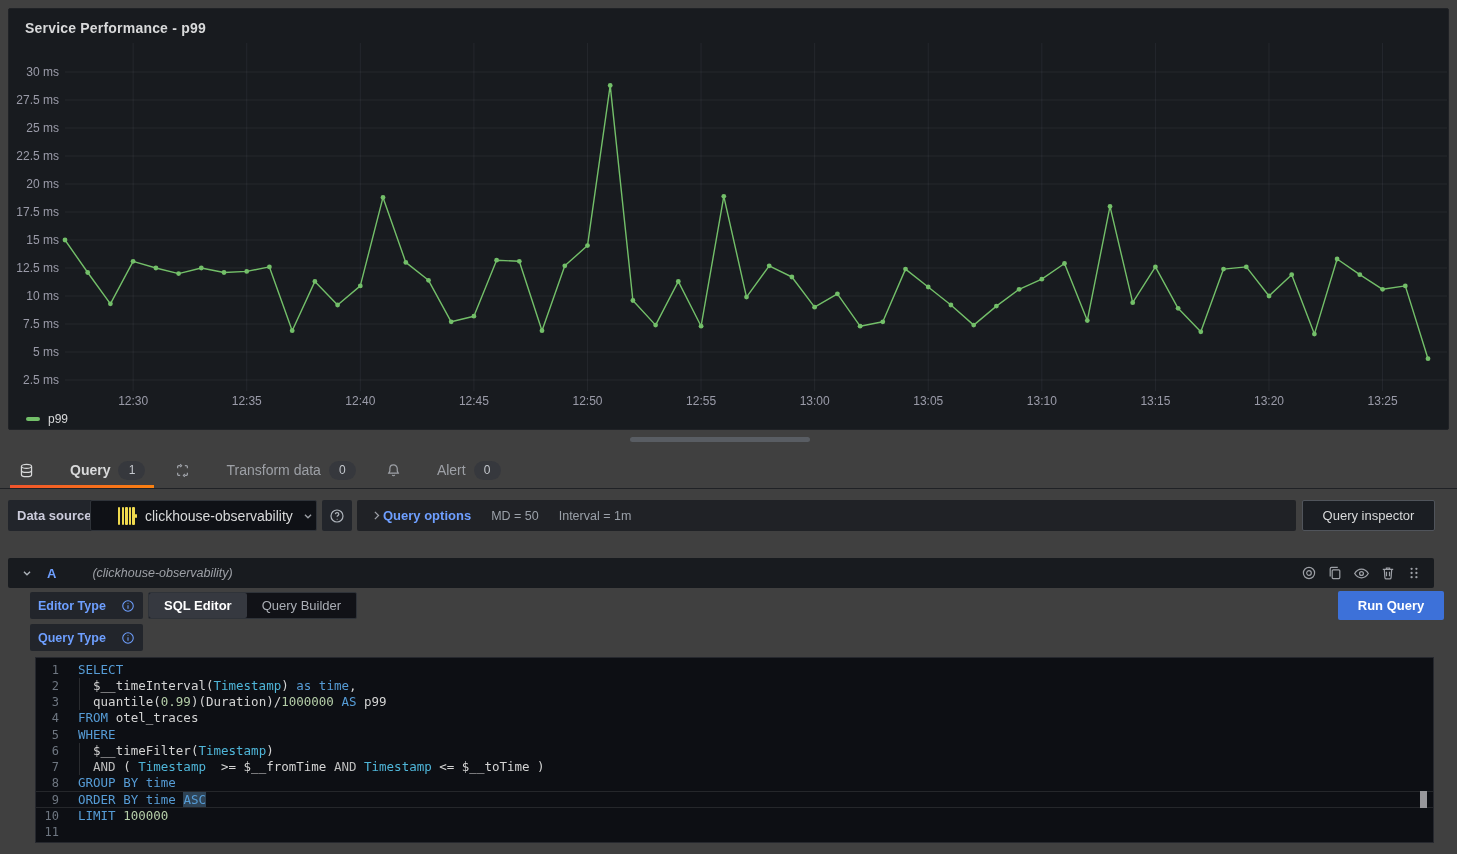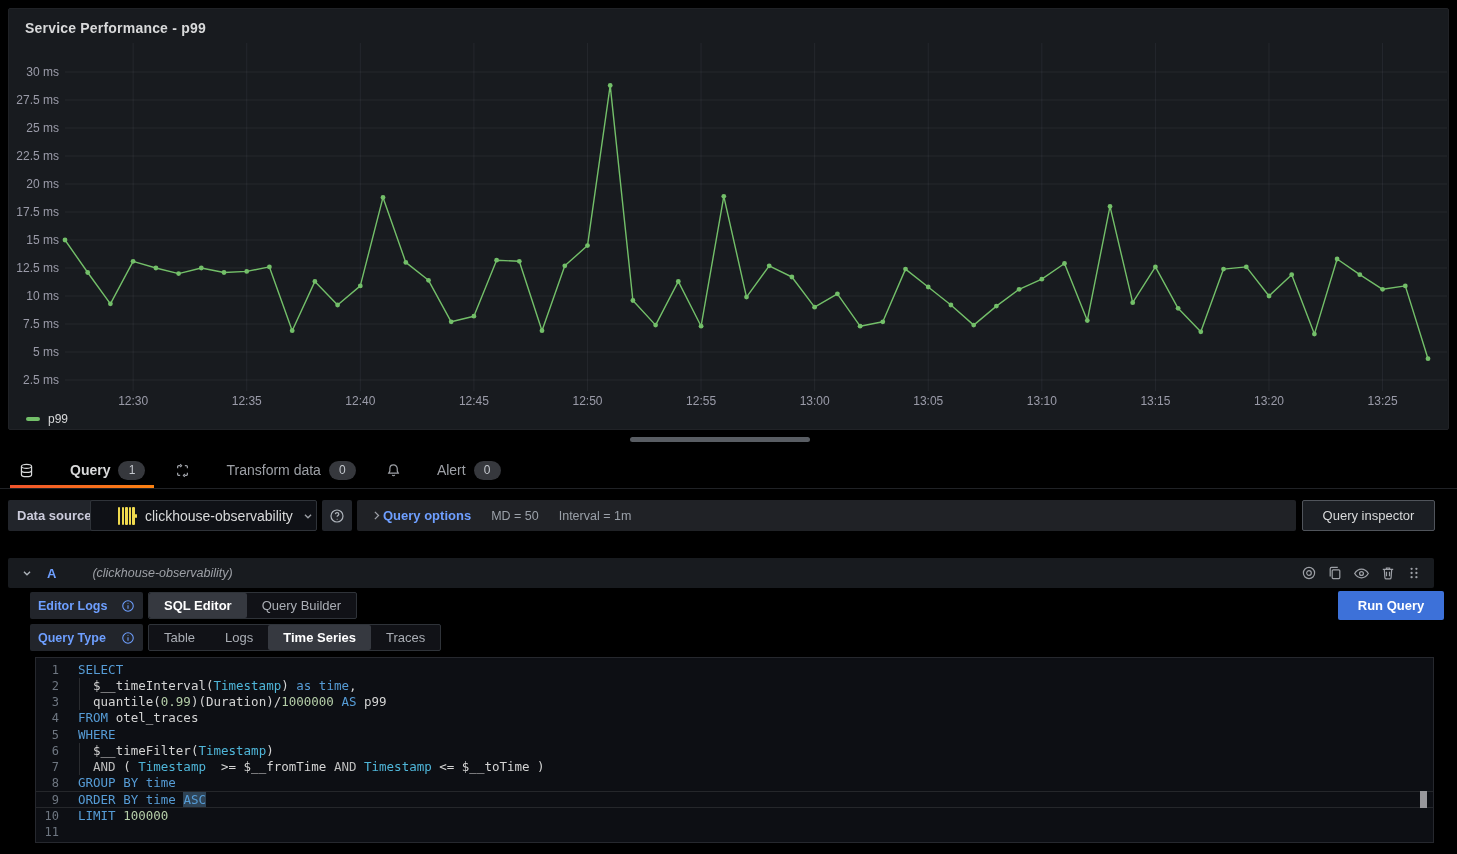--- a/index.html
+++ b/index.html
@@ -1,16 +1,16 @@
 <!DOCTYPE html>
 <html><head>
 <meta charset="utf-8">
 <style>
   html,body{margin:0;padding:0;background:#111217;}
-  .page{position:relative;width:1457px;height:854px;background:#000000;
+  .page{position:relative;width:1457px;height:854px;background:#404040;
         font-family:"Liberation Sans",sans-serif;overflow:hidden;color:#d8d9da;}
 
   
   .panel{position:absolute;left:8px;top:8px;width:1441px;height:422px;
          background:#181b1f;border:1px solid #202226;border-radius:2px;box-sizing:border-box;}
   .panel-title{position:absolute;left:16px;top:11px;font-size:14px;font-weight:600;
                color:#d8d9da;letter-spacing:.2px;z-index:2;}
   .chart-svg{position:absolute;left:0;top:0;}
   .legend{position:absolute;left:17px;top:403px;display:flex;align-items:center;gap:8px;
           font-size:12px;color:#d8d9da;z-index:2;}
@@ -338,21 +338,21 @@
             <circle cx="5.6" cy="8" r="1.15"></circle>
             <circle cx="10.4" cy="8" r="1.15"></circle>
             <circle cx="5.6" cy="12.2" r="1.15"></circle>
             <circle cx="10.4" cy="12.2" r="1.15"></circle>
           </svg>
       </span>
     </span>
   </div>
 
   <div class="inline-label" style="top:592px">
-    <span>Editor Logs</span>
+    <span>Editor Type</span>
     <span class="i-icon">
       <svg width="14" height="14" viewBox="0 0 16 16" fill="none" stroke="currentColor" stroke-width="1.2">
           <circle cx="8" cy="8" r="6"></circle>
           <path d="M8 7.2v4"></path>
           <circle cx="8" cy="4.9" r="0.6" fill="currentColor" stroke="none"></circle>
         </svg>
     </span>
   </div>
   <div class="segmented" style="top:592px">
       <div class="seg-btn active">SQL Editor</div>
@@ -362,26 +362,20 @@
   <div class="inline-label" style="top:624px">
     <span>Query Type</span>
     <span class="i-icon">
       <svg width="14" height="14" viewBox="0 0 16 16" fill="none" stroke="currentColor" stroke-width="1.2">
           <circle cx="8" cy="8" r="6"></circle>
           <path d="M8 7.2v4"></path>
           <circle cx="8" cy="4.9" r="0.6" fill="currentColor" stroke="none"></circle>
         </svg>
     </span>
   </div>
-  <div class="segmented" style="top:624px">
-      <div class="seg-btn">Table</div>
-      <div class="seg-btn">Logs</div>
-      <div class="seg-btn active">Time Series</div>
-      <div class="seg-btn">Traces</div>
-    </div>
 
   <div class="run-btn">Run Query</div>
 
   <div class="code">
     <div id="sql-lines">
         <div class="ln" style="top: 3.5px;">1</div>
         <div class="code-line" style="top: 3.5px;"><span class="tk-k">SELECT</span></div>
         <div class="ln" style="top: 19.75px;">2</div>
         <div class="code-line" style="top: 19.75px;"><span class="tk-p">  $__timeInterval(</span><span class="tk-t">Timestamp</span><span class="tk-p">) </span><span class="tk-k">as</span><span class="tk-p"> </span><span class="tk-k">time</span><span class="tk-p">,</span></div>
         <div class="ln" style="top: 36px;">3</div>

